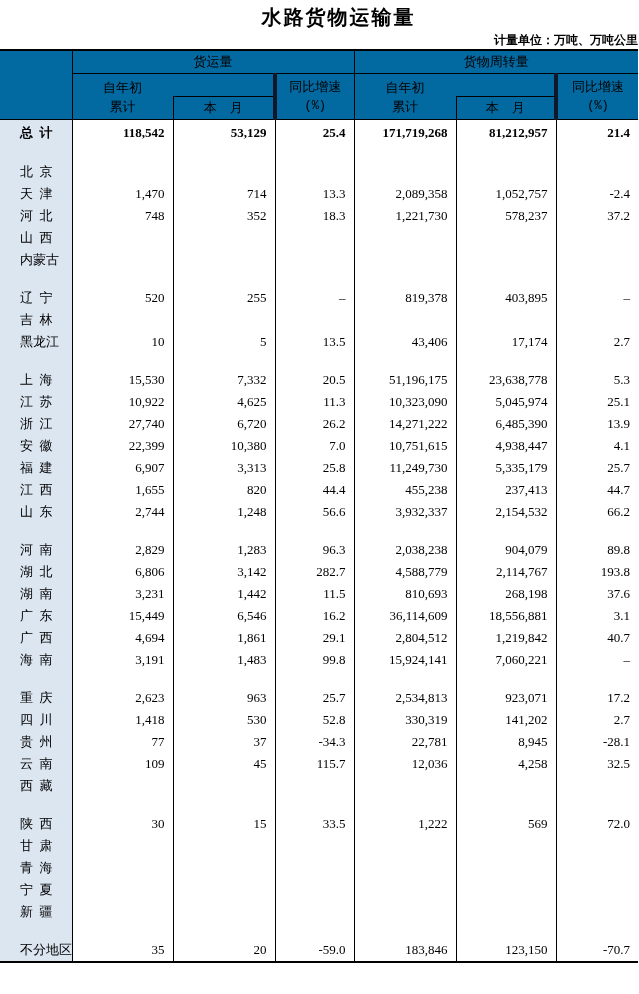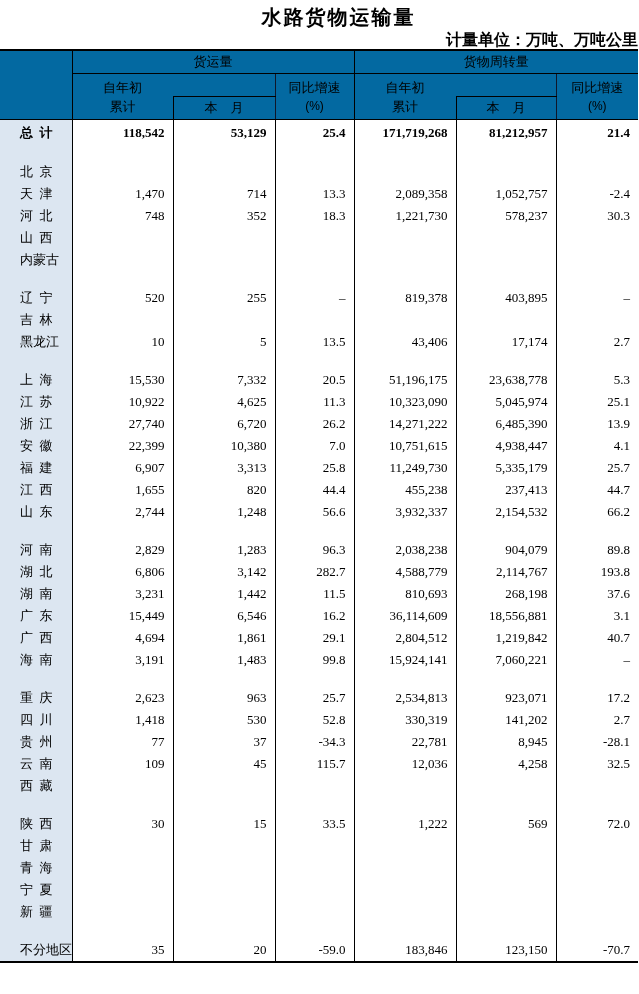--- a/index.html
+++ b/index.html
@@ -6,37 +6,37 @@
   .page {
     position:relative; width:639px; height:994px; background:#ffffff;
     font-family:"Liberation Sans","DejaVu Sans",sans-serif; color:#000;
     overflow:hidden;
   }
   .title {
     text-align:center; font-size:20px; font-weight:bold; letter-spacing:2px;
     padding-top:5px; padding-left:38px; height:25px; line-height:25px;
   }
   .unit {
-    text-align:right; font-size:16px; font-weight:bold;
+    text-align:right; font-size:12px; font-weight:bold;
     padding:3px 1px 2px 14px; height:14px; line-height:14px;
   }
   table.tbl { border-collapse:collapse; table-layout:fixed; width:638px; }
   th, td { margin:0; overflow:hidden; white-space:nowrap; }
   thead th {
     background:#0369a1; font-weight:normal; font-size:13px;
     height:22px; padding:0; vertical-align:middle; text-align:center;
   }
   thead tr.r1 th { border-top:2px solid #000; }
   th.region-head { border-right:1px solid #000; border-bottom:1px solid #000; }
   th.grp  { border-bottom:1px solid #000; }
   th.grp2 { border-left:1px solid #000; }
   th.cum  { border-bottom:1px solid #000; }
   th.cum-r { border-left:1px solid #000; }
   th.mergeblank { border-bottom:1px solid #000; }
-  th.yoy  { border-left:1px solid #0f172a; border-bottom:1px solid #000; }
+  th.yoy  { border-left:4px solid #0f172a; border-bottom:1px solid #000;font-family:Liberation Mono, monospace; }
   th.month { border-left:1px solid #000; border-bottom:1px solid #000; }
   th .hline { line-height:19px; height:19px; }
   th .pct { font-size:12px; }
   tbody td { height:22px; vertical-align:middle; }
   tbody td.region {
     background:#dce6f1; border-right:1px solid #000;
     text-align:left; padding:0 0 0 20px; font-size:13px;
   }
   tbody td.data {
     border-left:1px solid #000; text-align:right; padding:0 8px 0 0;
@@ -131,21 +131,21 @@
           <td class="data">1,052,757</td>
           <td class="data">-2.4</td>
         </tr>
         <tr class="">
           <td class="region">河 北</td>
           <td class="data">748</td>
           <td class="data">352</td>
           <td class="data">18.3</td>
           <td class="data">1,221,730</td>
           <td class="data">578,237</td>
-          <td class="data">30.3</td>
+          <td class="data">37.2</td>
         </tr>
         <tr class="">
           <td class="region">山 西</td>
           <td class="data"></td>
           <td class="data"></td>
           <td class="data"></td>
           <td class="data"></td>
           <td class="data"></td>
           <td class="data"></td>
         </tr>

